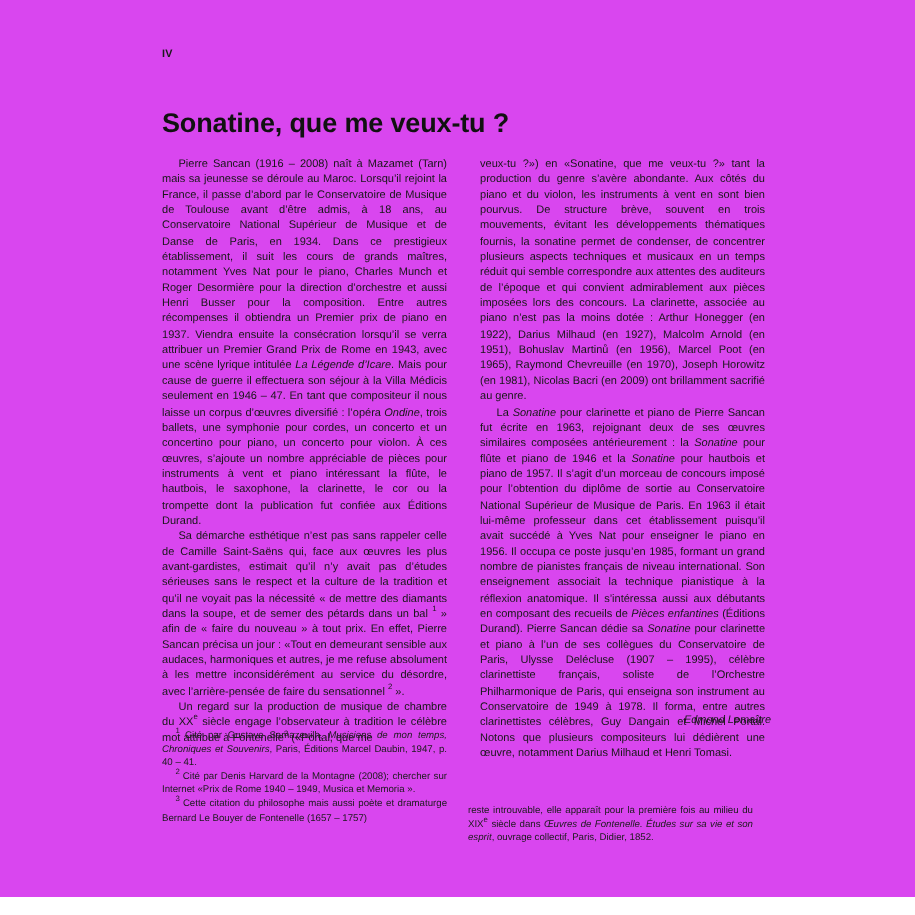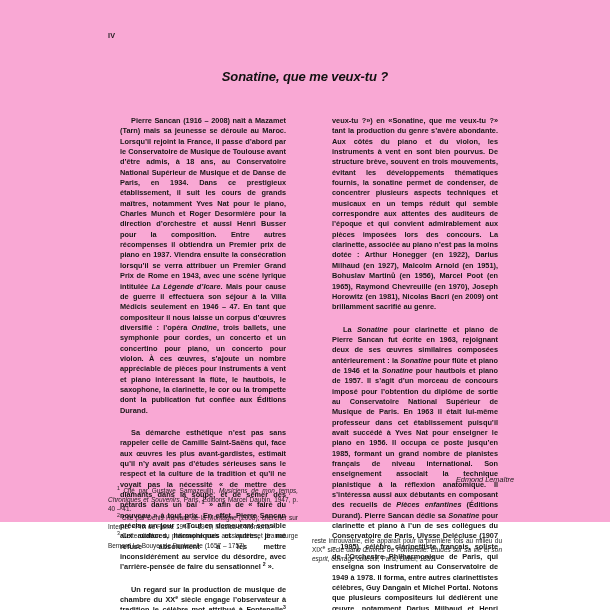--- a/index.html
+++ b/index.html
@@ -13,47 +13,46 @@
     position: relative;
     font-family: "Liberation Sans", sans-serif;
     color: #161616;
     overflow: hidden;
   }
 
   .page {
     position: absolute;
     left: 0; top: 0;
     width: 610px;
-    height: 522px;
-    background: #f9a8d4;
+    height: 598px;
+    background: #d946ef;
   }
 
   
   .folio {
     position: absolute;
     left: 108px;
     top: 31px;
     font-size: 7.2px;
     font-weight: bold;
     letter-spacing: 0.2px;
     color: #1a1a1a;
   }
 
   
   .title {
     position: absolute;
     left: 108px;
     top: 60px;
     width: 394px;
-    text-align: center;
-    font-size: 13px;
+    text-align: left;
+    font-size: 18px;
     font-weight: bold;
     letter-spacing: -0.1px;
     color: #111111;
-    font-style: italic;
   }
 
   
   .columns {
     position: absolute;
     left: 108px;
     top: 104px;
     width: 394px;
   }
   .col {
@@ -66,23 +65,22 @@
 
   .bodytext {
     font-size: 7.35px;
     line-height: 10.35px;
     text-align: justify;
     text-justify: inter-word;
     color: #171717;
     hyphens: manual;
   }
   .bodytext p {
-    margin: 12px;
+    margin: 0;
     text-indent: 11px;
-    font-weight: bold;
   }
   .bodytext p.noindent {
     text-indent: 0;
   }
   .bodytext i, .bodytext em {
     font-style: italic;
   }
   sup {
     font-size: 5.2px;
     vertical-align: super;

